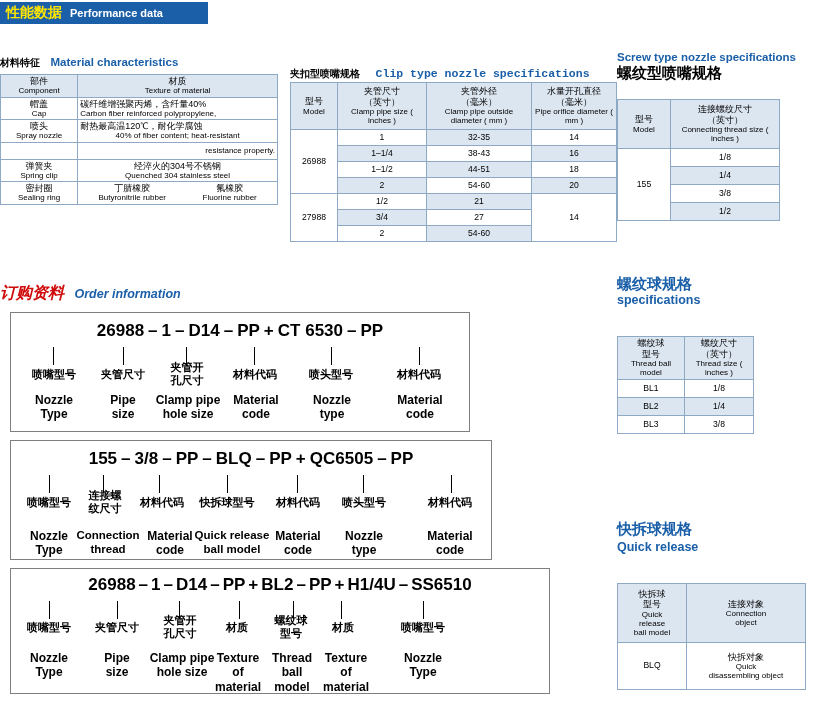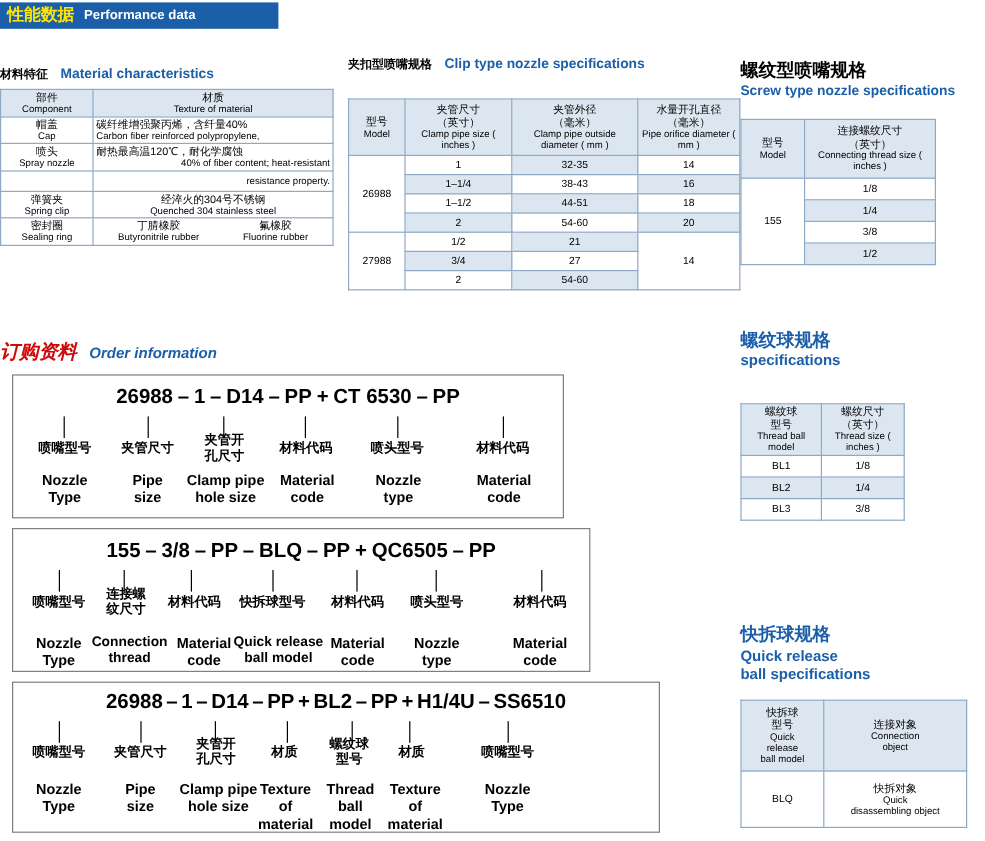--- a/index.html
+++ b/index.html
@@ -7,21 +7,21 @@
     width:821px;height:701px;
     background:#ffffff;
     font-family:"Liberation Sans", sans-serif;
     color:#000;
     position:relative;
     overflow:hidden;
   }
   .abs{position:absolute;}
   
   #perf-banner{
-    left:0;top:2px;width:232px;height:22px;
+    left:0;top:2px;width:208px;height:22px;
     background:#1a5fa8;
     display:flex;align-items:center;
   }
   #perf-banner .cn{
     color:#ffe600;font-weight:bold;font-size:14px;margin-left:6px;letter-spacing:0px;
   }
   #perf-banner .en{
     color:#ffffff;font-weight:bold;font-size:11px;margin-left:8px;text-align:right;
   }
   
@@ -121,21 +121,21 @@
       <div class="lbl-en" style="text-align:left">Carbon fiber reinforced polypropylene,</div>
     </td>
   </tr>
   <tr>
     <td>
       <div class="lbl-cn">喷头</div>
       <div class="lbl-en">Spray nozzle</div>
     </td>
     <td class="leftcell">
       <div class="lbl-cn" style="text-align:left">耐热最高温120℃，耐化学腐蚀</div>
-      <div class="lbl-en" style="text-align:right">40% of fiber content; heat-resistant</div>
+      <div class="lbl-en" style="text-align:center">40% of fiber content; heat-resistant</div>
     </td>
   </tr>
   <tr>
     <td style="border-top:none;">&nbsp;</td>
     <td class="leftcell" style="border-top:none;">
       <div class="lbl-en" style="text-align:right">resistance property.</div>
     </td>
   </tr>
   <tr>
     <td>
@@ -161,21 +161,21 @@
         <div>
           <div class="lbl-cn">氟橡胶</div>
           <div class="lbl-en">Fluorine rubber</div>
         </div>
       </div>
     </td>
   </tr>
 </tbody>
   </table>
 
-<div class="abs sect-title" style="left:290px;top:44px;">
+<div class="abs sect-title" style="left:290px;top:64px;font-family:Liberation Mono, monospace;">
   <span class="cn">夹扣型喷嘴规格</span>
   <span class="en">Clip type nozzle specifications</span>
 </div>
 
 <table class="abs grid" id="clip-table">
   <tbody>
       <tr>
     <td class="hdr" style="width:42px;height:44px;">
       <div class="lbl-cn">型号</div>
       <div class="lbl-en">Model</div>
@@ -228,22 +228,22 @@
     <td>27</td>
   </tr>
   <tr>
     <td>2</td>
     <td class="hdr">54-60</td>
   </tr>
 </tbody>
   </table>
 
 <div class="abs" style="left:617px;top:50px;width:200px;line-height:1.25;">
+  <div style="color:#1a5fa8;font-weight:bold;font-size:11.5px;">Screw type nozzle specifications</div>
   <div style="color:#000;font-weight:bold;font-size:15px;">螺纹型喷嘴规格</div>
-  <div style="color:#1a5fa8;font-weight:bold;font-size:11.5px;">Screw type nozzle specifications</div>
 </div>
 
 <table class="abs grid" id="screw-table">
   <tbody>
       <tr>
     <td class="hdr" style="width:48px;height:46px;">
       <div class="lbl-cn">型号</div>
       <div class="lbl-en">Model</div>
     </td>
     <td class="hdr" style="width:104px;">
@@ -298,21 +298,20 @@
   <tr>
     <td class="leftcell">BL3</td>
     <td>3/8</td>
   </tr>
 </tbody>
   </table>
 
 <div class="abs" style="left:617px;top:520px;width:200px;line-height:1.2;">
   <div style="color:#1a5fa8;font-weight:bold;font-size:15px;">快拆球规格</div>
   <div style="color:#1a5fa8;font-weight:bold;font-size:12.5px;margin-top:2px;">Quick release</div>
-  <div style="color:#1a5fa8;font-weight:bold;font-size:12.5px;">ball specifications</div>
 </div>
 
 <table class="abs grid" id="qr-table">
   <tbody>
       <tr>
     <td class="hdr" style="width:64px;height:56px;">
       <div class="lbl-cn">快拆球</div>
       <div class="lbl-cn">型号</div>
       <div class="lbl-en">Quick</div>
       <div class="lbl-en">release</div>

